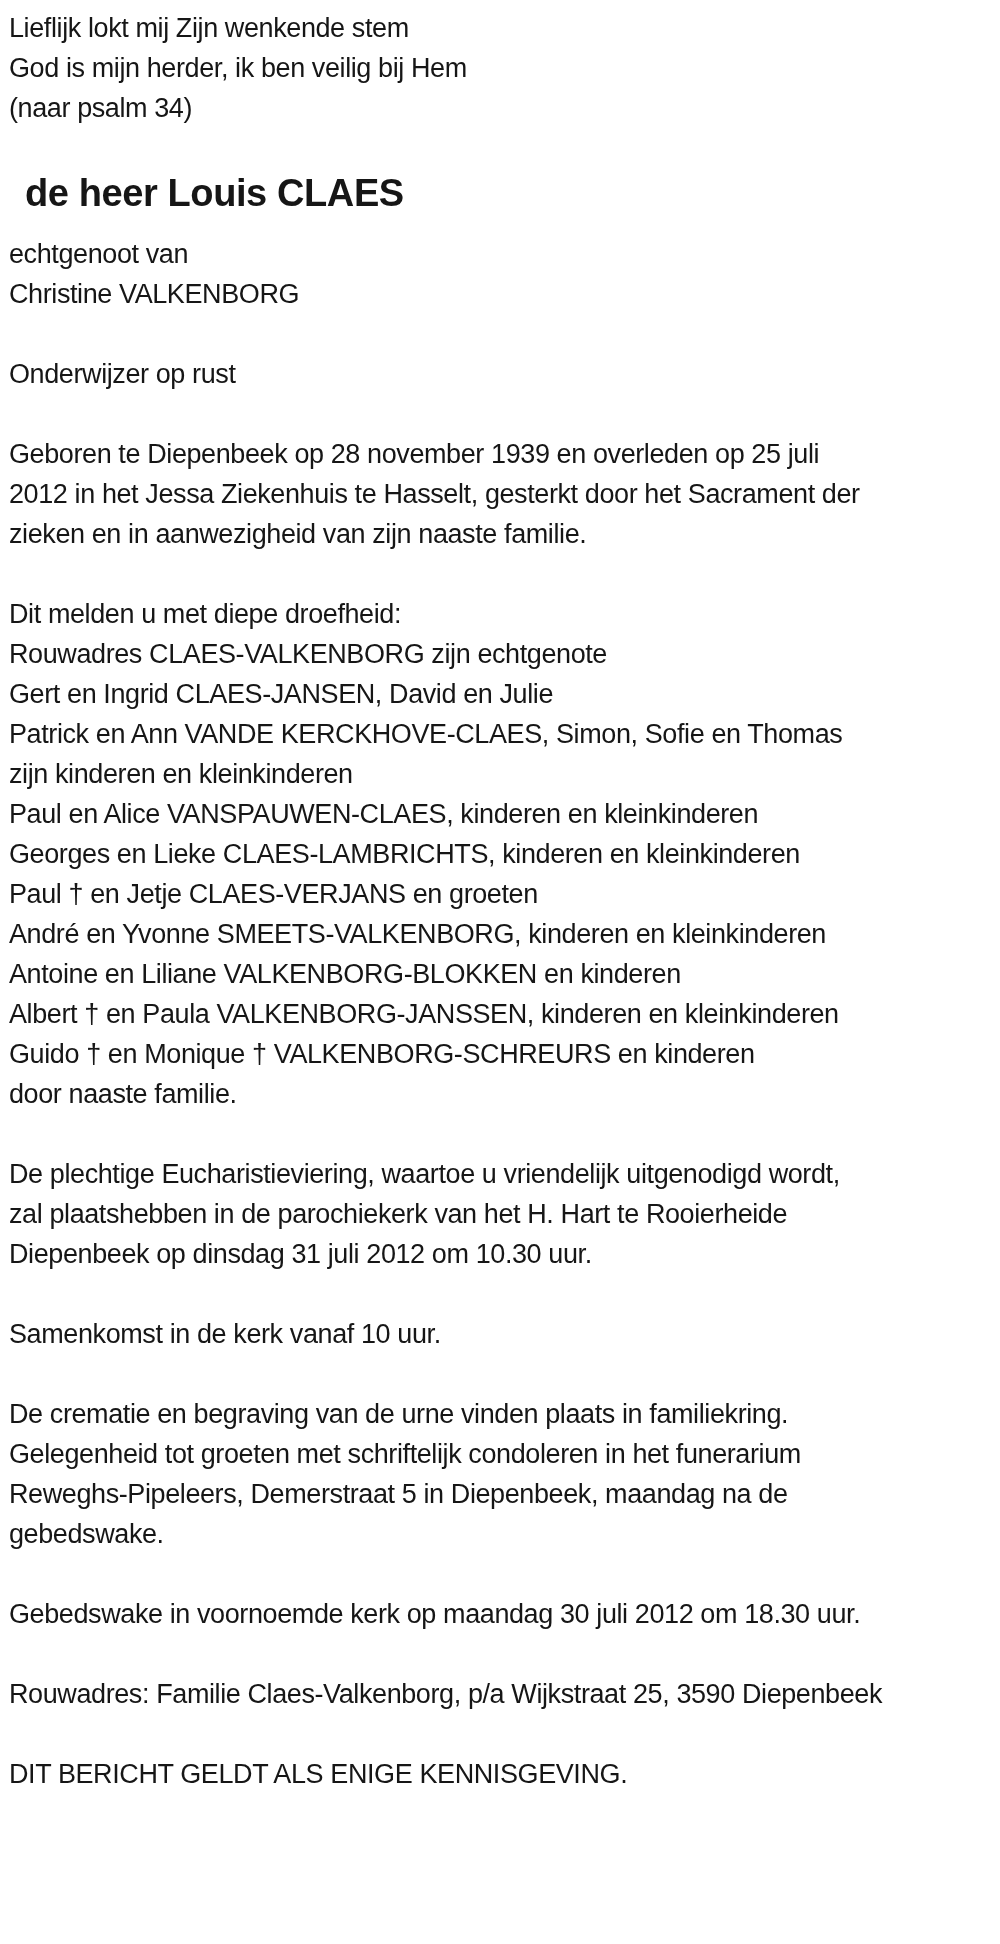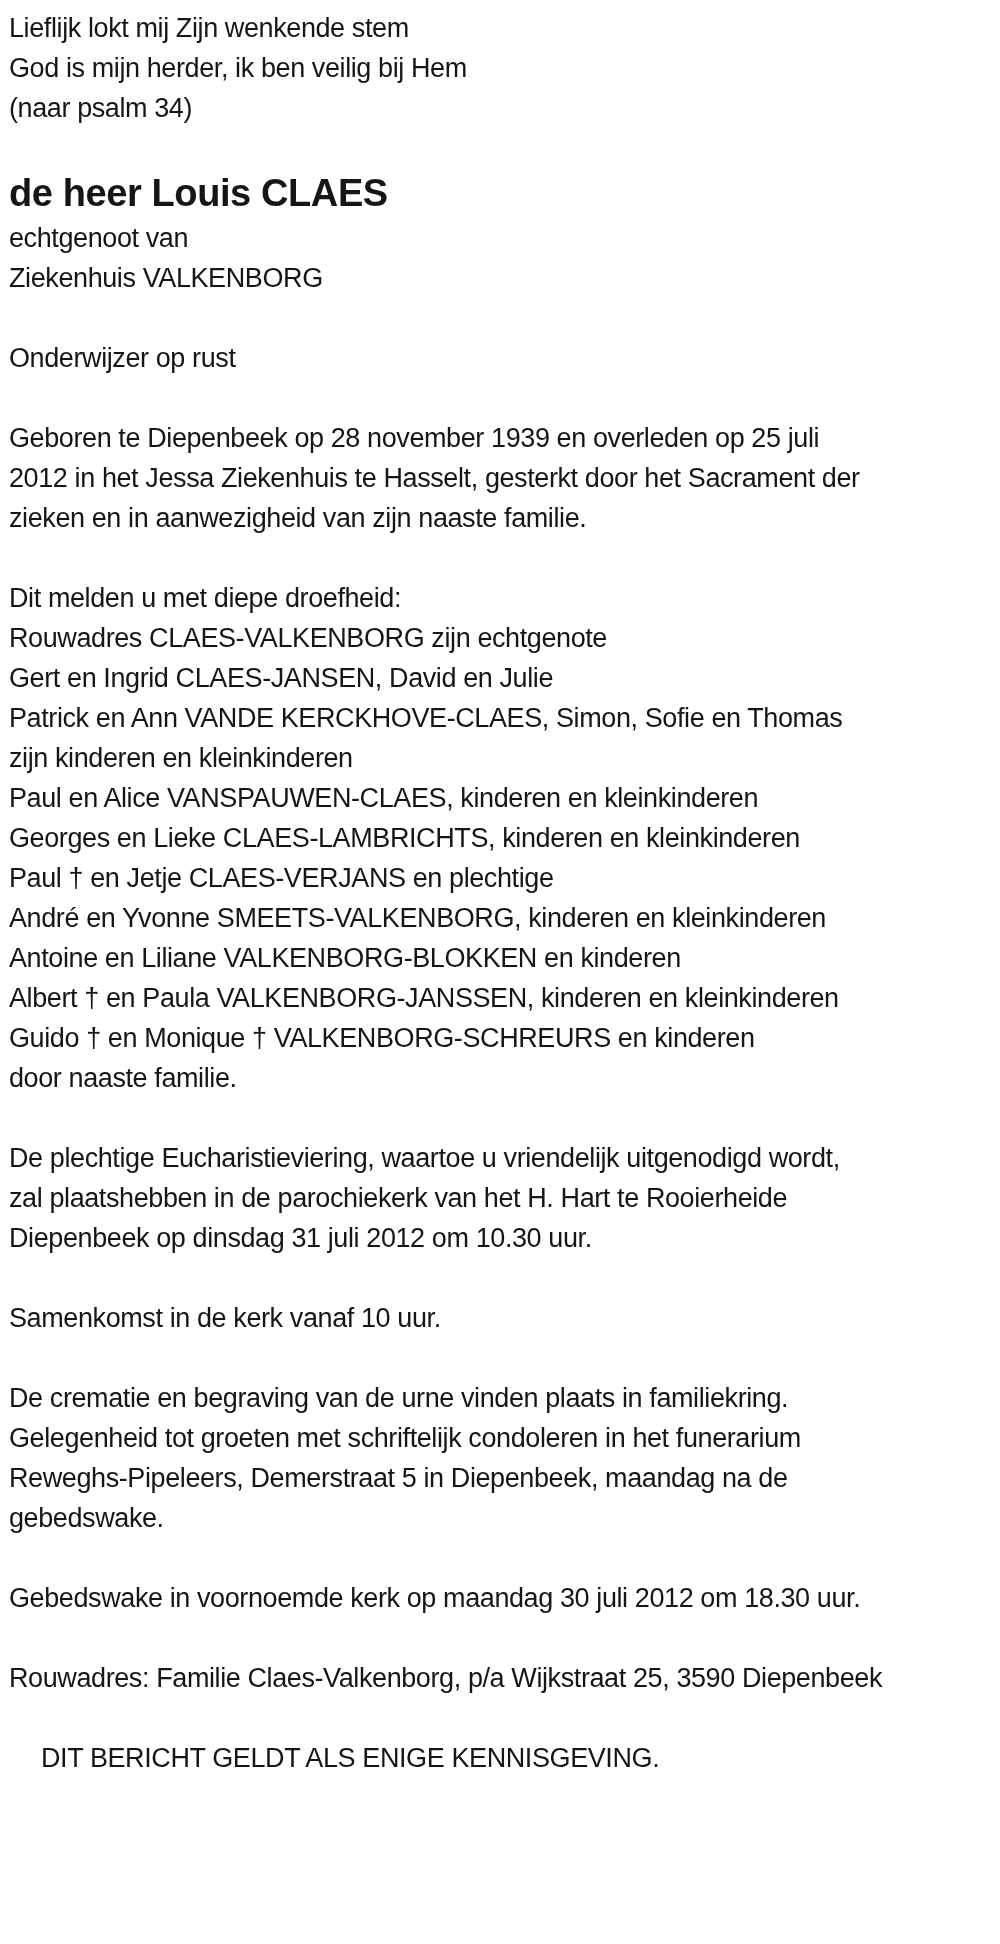--- a/index.html
+++ b/index.html
@@ -23,29 +23,28 @@
   }
   .para {
     margin: 0 0 40px 0;
     font-size: 27px;
     line-height: 40px;
     letter-spacing: -0.4px;
     font-weight: 400;
   }
   .para:last-child {
     margin-bottom: 0;
-    margin-left: 32px;
   }
   .line {
     display: block;
     white-space: nowrap;
   }
   .deceased-title {
     display: block;
-    margin: 0;
+    margin: 16px;
     font-size: 38px;
     line-height: 50px;
     font-weight: 700;
     letter-spacing: -0.4px;
     white-space: nowrap;
   }
 </style>
 </head>
 <body>
 
@@ -53,42 +52,42 @@
 
   <div class="para">
     <span class="line">Lieflijk lokt mij Zijn wenkende stem</span>
     <span class="line">God is mijn herder, ik ben veilig bij Hem</span>
     <span class="line">(naar psalm 34)</span>
   </div>
 
   <div class="para">
     <span class="deceased-title">de heer Louis CLAES</span>
     <span class="line">echtgenoot van</span>
-    <span class="line">Ziekenhuis VALKENBORG</span>
+    <span class="line">Christine VALKENBORG</span>
   </div>
 
   <div class="para">
     <span class="line">Onderwijzer op rust</span>
   </div>
 
   <div class="para">
     <span class="line">Geboren te Diepenbeek op 28 november 1939 en overleden op 25 juli</span>
     <span class="line">2012 in het Jessa Ziekenhuis te Hasselt, gesterkt door het Sacrament der</span>
     <span class="line">zieken en in aanwezigheid van zijn naaste familie.</span>
   </div>
 
   <div class="para">
     <span class="line">Dit melden u met diepe droefheid:</span>
     <span class="line">Rouwadres CLAES-VALKENBORG zijn echtgenote</span>
     <span class="line">Gert en Ingrid CLAES-JANSEN, David en Julie</span>
     <span class="line">Patrick en Ann VANDE KERCKHOVE-CLAES, Simon, Sofie en Thomas</span>
     <span class="line">zijn kinderen en kleinkinderen</span>
     <span class="line">Paul en Alice VANSPAUWEN-CLAES, kinderen en kleinkinderen</span>
     <span class="line">Georges en Lieke CLAES-LAMBRICHTS, kinderen en kleinkinderen</span>
-    <span class="line">Paul † en Jetje CLAES-VERJANS en plechtige</span>
+    <span class="line">Paul † en Jetje CLAES-VERJANS en groeten</span>
     <span class="line">André en Yvonne SMEETS-VALKENBORG, kinderen en kleinkinderen</span>
     <span class="line">Antoine en Liliane VALKENBORG-BLOKKEN en kinderen</span>
     <span class="line">Albert † en Paula VALKENBORG-JANSSEN, kinderen en kleinkinderen</span>
     <span class="line">Guido † en Monique † VALKENBORG-SCHREURS en kinderen</span>
     <span class="line">door naaste familie.</span>
   </div>
 
 
   <div class="para">
     <span class="line">De plechtige Eucharistieviering, waartoe u vriendelijk uitgenodigd wordt,</span>

